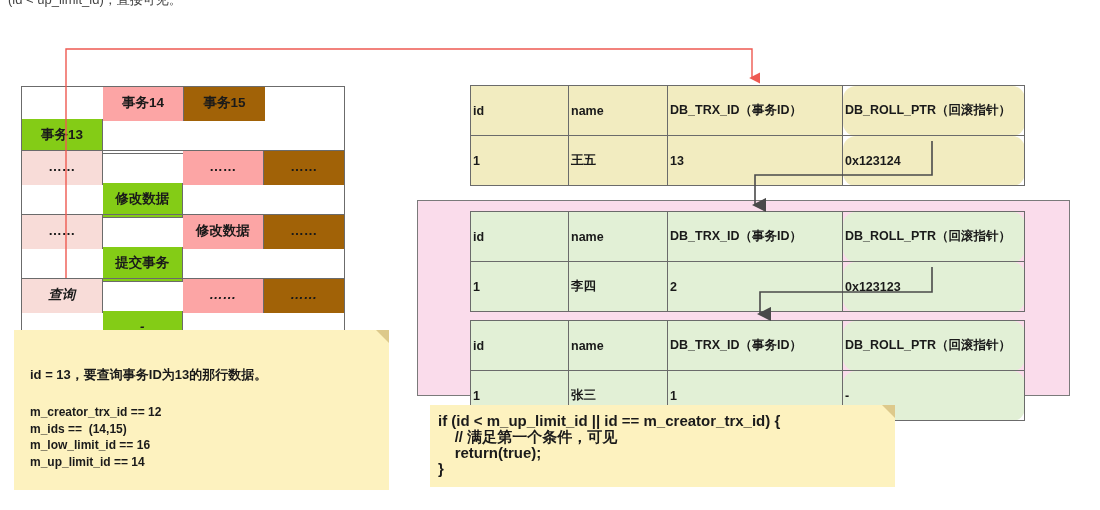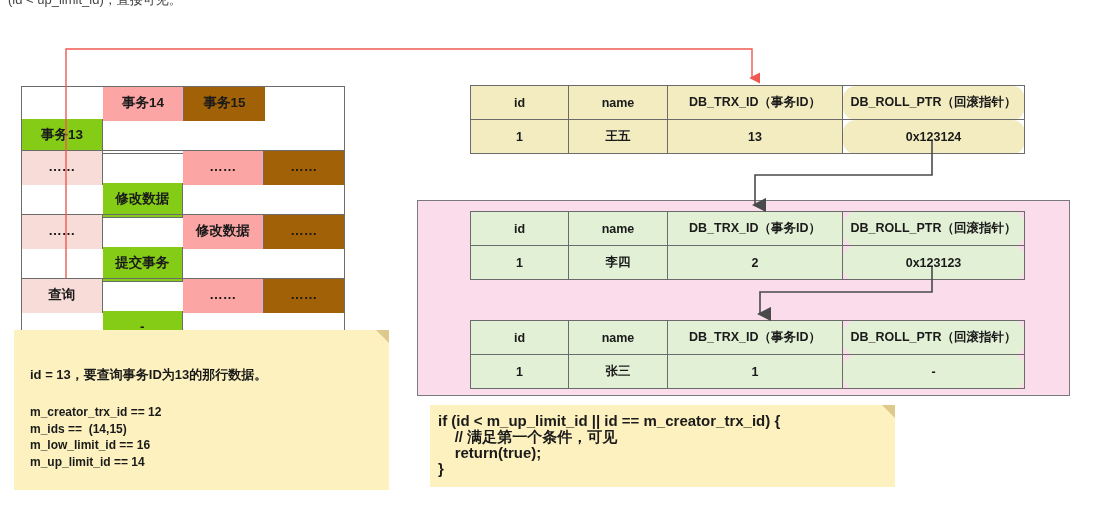--- a/index.html
+++ b/index.html
@@ -53,21 +53,21 @@
   .txgrid .cell:last-child { border-right: none; }
   .c-red   { background: #f8dcd8; }
   .c-cream { background: #84cc16; margin-top: 32px; }
   .c-blue  { background: #fca5a5; }
   .c-pink  { background: #a16207; }
   .dots { letter-spacing: 0px; font-weight: bold; }
 
   .row1 { top: 86px; }
   .row2 { top: 150px; }
   .row3 { top: 214px; }
-  .row4 { top: 278px; }
+  .row4 { top: 278px; font-style: italic; }
 
   
   .note {
     position: absolute;
     background: #fdf2bf;
     border: none;
   }
   .note .fold {
     position: absolute;
     right: 0; top: 0;
@@ -121,27 +121,26 @@
   
   .rtable {
     position: absolute;
     border: 1px solid #6b6b6b;
     border-collapse: collapse;
     table-layout: fixed;
   }
   .rtable td {
     border: 1px solid #6b6b6b;
     height: 28px;
-    text-align: center;
     font-size: 12.5px;
     font-weight: bold;
     color: #1a1a1a;
     white-space: nowrap;
     overflow: hidden;
-    padding: 8px 2px;
+    padding: 16px 2px;
   }
   .rtable .col-id   { width: 98px; }
   .rtable .col-name { width: 99px; }
   .rtable .col-trx  { width: 175px; }
   .rtable .col-ptr  { width: 182px; border-radius: 13px; }
 
   .t-gold td { background: #f2ecc0; }
   .t-green td { background: #e2f0d6; }
 
   .tbl1 { left: 470px; top: 85px;  width: 552px; }

